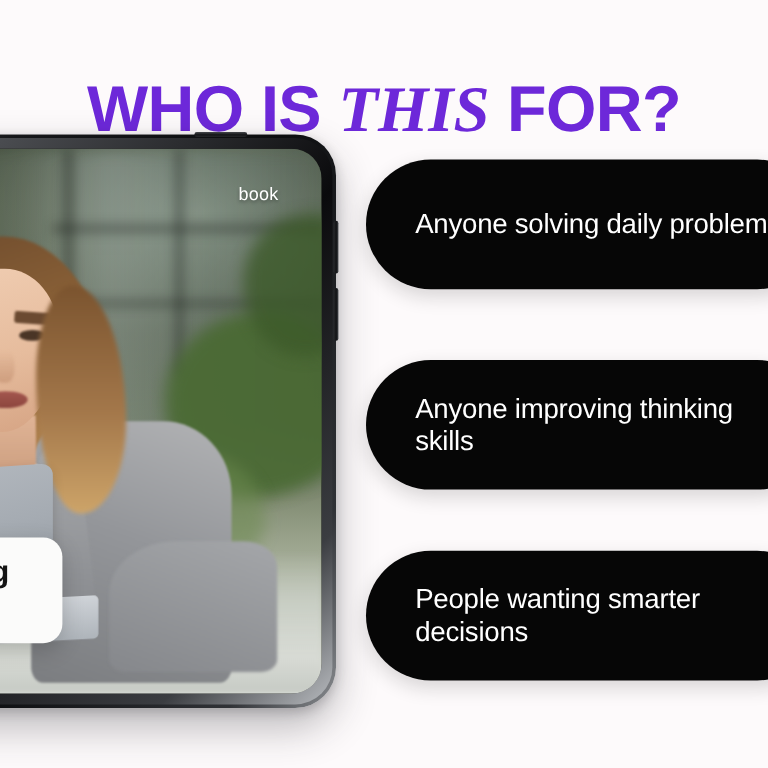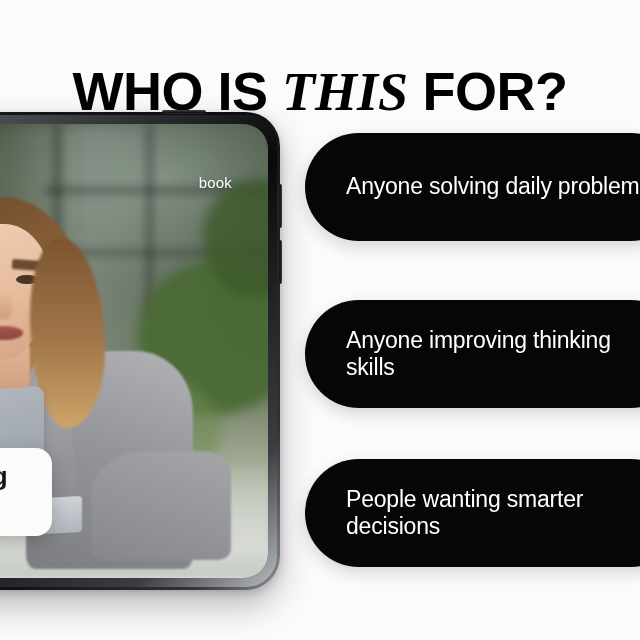--- a/index.html
+++ b/index.html
@@ -22,21 +22,21 @@
   }
 
   
   .heading {
     position: absolute;
     top: 28px;
     left: 0;
     width: 640px;
     text-align: center;
     white-space: nowrap;
-    color: #000000;
+    color: #6d28d9;
     font-size: 54px;
     font-weight: 700;
     letter-spacing: -0.5px;
     line-height: 1;
   }
   .heading .em {
     font-family: "Liberation Serif", serif;
     font-style: italic;
     font-weight: 700;
     letter-spacing: 0px;
@@ -248,21 +248,20 @@
   
   .book-mark {
     position: absolute;
     right: 36px;
     top: 30px;
     color: #ffffff;
     font-size: 15px;
     font-weight: 400;
     letter-spacing: 0.2px;
     text-shadow: 0 1px 3px rgba(0,0,0,0.35);
-    margin-top: 20px;
   }
 
   
   .title-card {
     position: absolute;
     left: -40px;
     bottom: 42px;
     width: 290px;
     background: #fbfbfa;
     border-radius: 16px;

